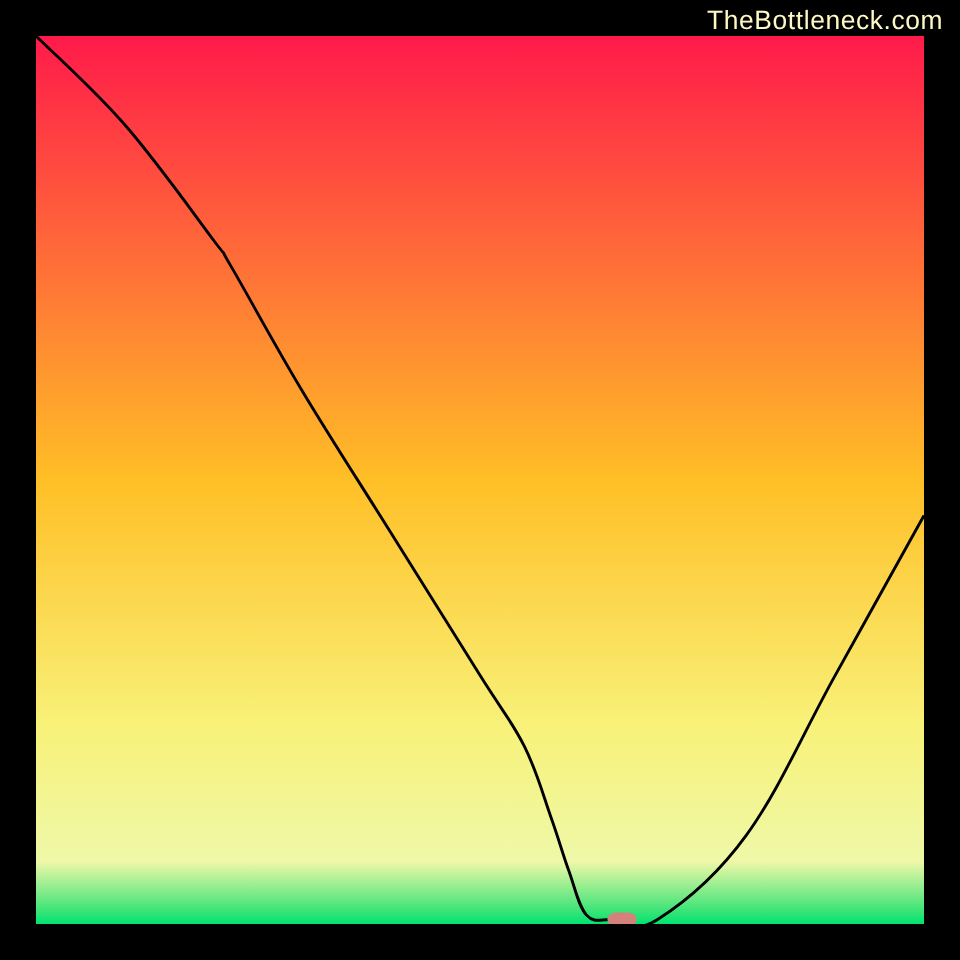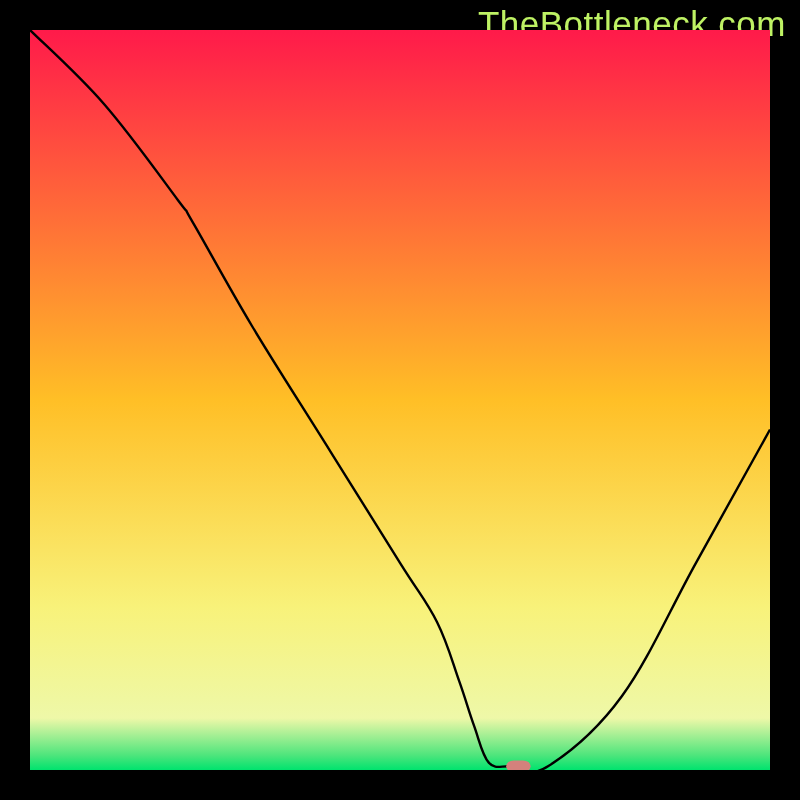--- a/index.html
+++ b/index.html
@@ -15,22 +15,22 @@
     top: 0;
     width: 800px;
     height: 800px;
     background: #000;
   }
   .watermark {
     position: absolute;
     top: 4px;
     right: 14px;
     font-family: Arial, Helvetica, sans-serif;
-    font-size: 35px;
-    color: #bef264;
+    font-size: 22px;
+    color: #fef9c3;
     letter-spacing: 0.5px;
   }
   .plot {
     position: absolute;
     left: 30px;
     top: 30px;
     width: 740px;
     height: 740px;
   }
   .plot svg {

